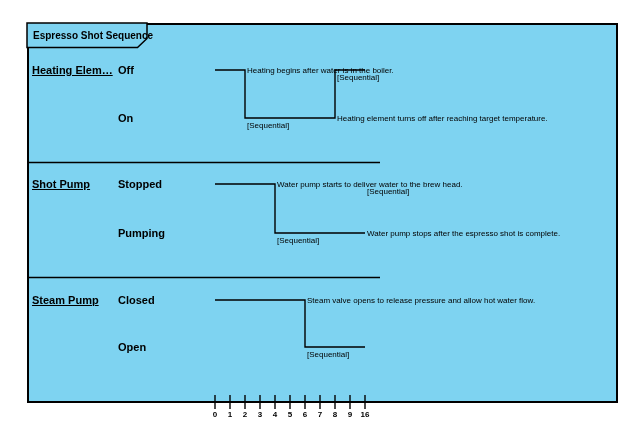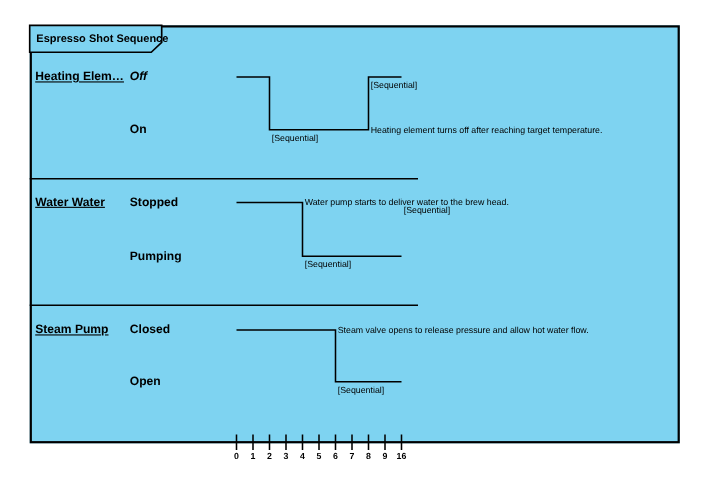--- a/index.html
+++ b/index.html
@@ -97,29 +97,31 @@
       <line x1="290" y1="395" x2="290" y2="409" stroke="#000000" stroke-width="1.4"></line>
       <line x1="305" y1="395" x2="305" y2="409" stroke="#000000" stroke-width="1.4"></line>
       <line x1="320" y1="395" x2="320" y2="409" stroke="#000000" stroke-width="1.4"></line>
       <line x1="335" y1="395" x2="335" y2="409" stroke="#000000" stroke-width="1.4"></line>
       <line x1="350" y1="395" x2="350" y2="409" stroke="#000000" stroke-width="1.4"></line>
       <line x1="365" y1="395" x2="365" y2="409" stroke="#000000" stroke-width="1.4"></line>
     </svg>
   <div class="labels" id="labels">
     <div class="txt diagram-title">Espresso Shot Sequence</div>
   <div class="txt lifeline-name" style="left: 32px; top: 70px;">Heating Elem…</div>
-      <div class="txt state-label" style="left: 118px; top: 70px; font-style: italic;">Off</div>
+      <div class="txt state-label" style="left: 118px; top: 70px;">Off</div>
       <div class="txt state-label" style="left: 118px; top: 118px;">On</div>
+      <div class="txt event-message" style="left: 247px; top: 70px;">Heating begins after water is in the boiler.</div>
       <div class="txt event-message" style="left: 337px; top: 118px;">Heating element turns off after reaching target temperature.</div>
       <div class="txt constraint-label" style="left: 337px; top: 73px;">[Sequential]</div>
       <div class="txt constraint-label" style="left: 247px; top: 121px;">[Sequential]</div>
-      <div class="txt lifeline-name" style="left: 32px; top: 184px;">Water Water</div>
+      <div class="txt lifeline-name" style="left: 32px; top: 184px;">Shot Pump</div>
       <div class="txt state-label" style="left: 118px; top: 184px; text-align: center;">Stopped</div>
       <div class="txt state-label" style="left: 118px; top: 233px;">Pumping</div>
       <div class="txt event-message" style="left: 277px; top: 184px;">Water pump starts to deliver water to the brew head.</div>
+      <div class="txt event-message" style="left: 367px; top: 233px;">Water pump stops after the espresso shot is complete.</div>
       <div class="txt constraint-label" style="left: 367px; top: 187px;">[Sequential]</div>
       <div class="txt constraint-label" style="left: 277px; top: 236px;">[Sequential]</div>
       <div class="txt lifeline-name" style="left: 32px; top: 300px;">Steam Pump</div>
       <div class="txt state-label" style="left: 118px; top: 300px;">Closed</div>
       <div class="txt state-label" style="left: 118px; top: 347px;">Open</div>
       <div class="txt event-message" style="left: 307px; top: 300px;">Steam valve opens to release pressure and allow hot water flow.</div>
       <div class="txt constraint-label" style="left: 307px; top: 350px;">[Sequential]</div>
       <div class="txt axis-tick-label" style="left: 215px; top: 410px;">0</div>
       <div class="txt axis-tick-label" style="left: 230px; top: 410px;">1</div>
       <div class="txt axis-tick-label" style="left: 245px; top: 410px;">2</div>

